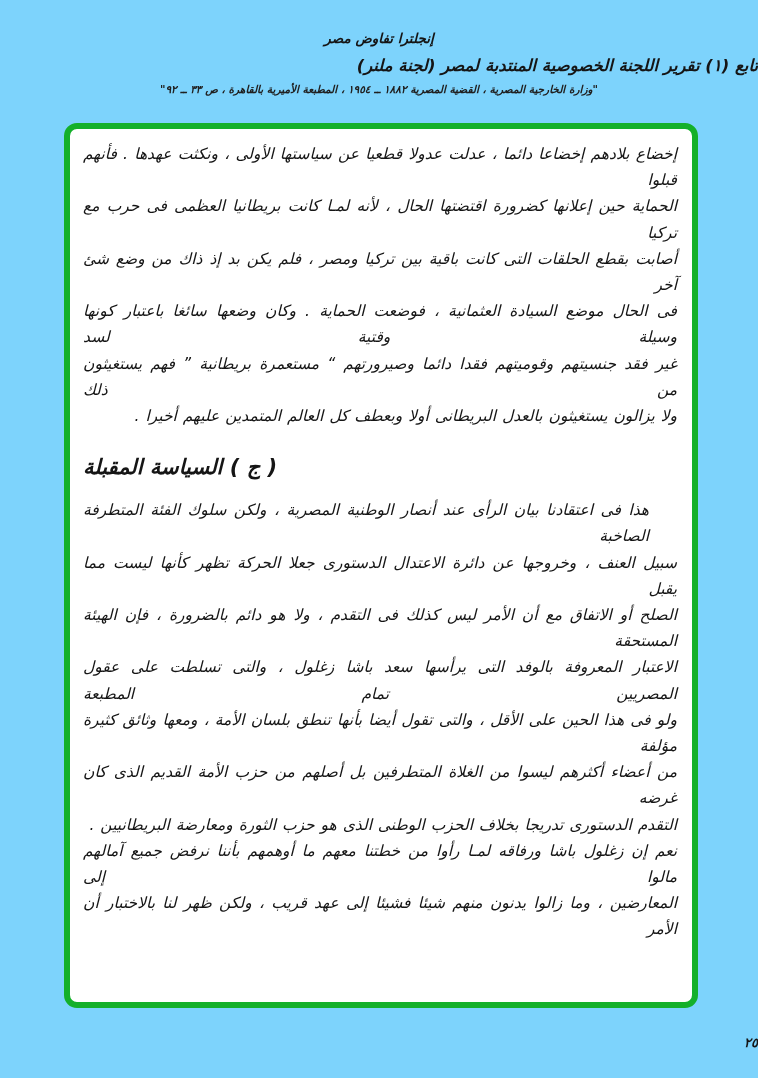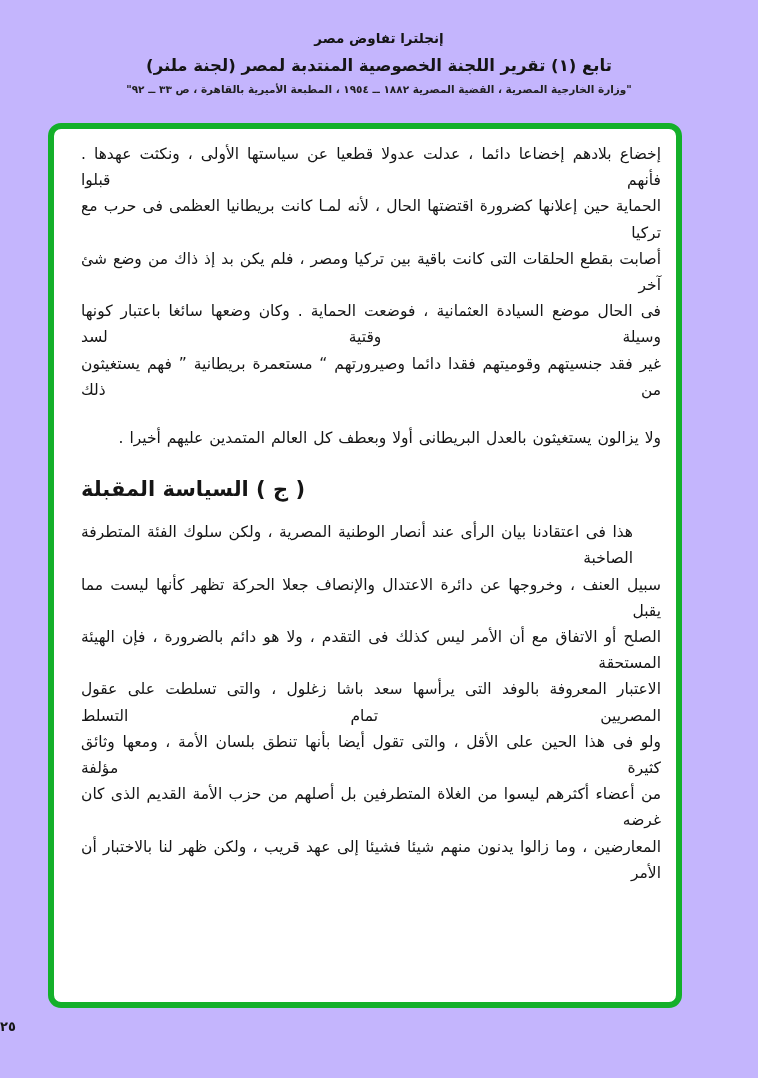--- a/index.html
+++ b/index.html
@@ -4,65 +4,65 @@
 <style>
   * { margin: 0; padding: 0; box-sizing: border-box; }
   html, body { background: #ffffff; }
   body {
     width: 758px; height: 1078px;
     font-family: "DejaVu Sans", sans-serif;
     color: #151515;
     position: relative;
     direction: rtl;
   }
-  .page { position: absolute; inset: 0; background: #c4b5fd; }
+  .page { position: absolute; inset: 0; background: #7dd3fc; font-style: italic; }
 
   
   .header { position: absolute; top: 30px; left: 0; right: 0; text-align: center; direction: rtl; }
   .doc-title   { font-size: 13.5px; font-weight: bold; letter-spacing: 0.5px; }
-  .doc-subtitle{ font-size: 16.5px; font-weight: bold; margin-top: 10px; }
+  .doc-subtitle{ font-size: 16.5px; font-weight: bold; margin-top: 10px; text-align: right; }
   .source-note { font-size: 10.5px; font-weight: bold; margin-top: 8px; color: #202020; }
 
   
   .content-frame {
     position: absolute;
-    left: 48px; top: 123px;
+    left: 64px; top: 123px;
     width: 634px; height: 885px;
     border: 6px solid #14b02a;
     border-radius: 13px;
     background: #ffffff;
-    padding: 12px 15px 10px 27px;
+    padding: 12px 15px 10px 13px;
     overflow: hidden;
   }
 
   
   .para { direction: rtl; }
   .tline {
     font-size: 15.5px;
     line-height: 26.2px;
     text-align: justify;
     text-align-last: justify;
     white-space: normal;
     word-spacing: 1px;
   }
-  .tline.short { text-align-last: right; margin-top: 22px; }
+  .tline.short { text-align-last: right; }
   .tline.ind { padding-right: 28px; }
 
   .section-heading {
     text-align: left;
     font-size: 21px;
     font-weight: bold;
     margin: 26px 0 18px 0;
   }
 
   
   .page-number {
     position: absolute;
-    bottom: 44px; left: 0; right: 0;
-    text-align: left;
+    bottom: 28px; left: 0; right: 0;
+    text-align: right;
     font-size: 13px;
     font-weight: bold;
   }
 </style>
 </head>
 <body>
 
 <div class="page">
 
   <div class="header">
@@ -76,25 +76,27 @@
         <div class="tline">إخضاع بلادهم إخضاعا دائما ، عدلت عدولا قطعيا عن سياستها الأولى ، ونكثت عهدها . فأنهم قبلوا</div>
         <div class="tline">الحماية حين إعلانها كضرورة اقتضتها الحال ، لأنه لمـا كانت بريطانيا العظمى فى حرب مع تركيا</div>
         <div class="tline">أصابت بقطع الحلقات التى كانت باقية بين تركيا ومصر ، فلم يكن بد إذ ذاك من وضع شئ آخر</div>
         <div class="tline">فى الحال موضع السيادة العثمانية ، فوضعت الحماية . وكان وضعها سائغا باعتبار كونها وسيلة وقتية لسد</div>
         <div class="tline">غير فقد جنسيتهم وقوميتهم فقدا دائما وصيرورتهم “ مستعمرة بريطانية ” فهم يستغيثون من ذلك</div>
         <div class="tline short">ولا يزالون يستغيثون بالعدل البريطانى أولا وبعطف كل العالم المتمدين عليهم أخيرا .</div>
       </div>
     <div class="section-heading">( ج ) السياسة المقبلة</div>
     <div class="para">
         <div class="tline ind">هذا فى اعتقادنا بيان الرأى عند أنصار الوطنية المصرية ، ولكن سلوك الفئة المتطرفة الصاخبة</div>
-        <div class="tline">سبيل العنف ، وخروجها عن دائرة الاعتدال والإنصاف جعلا الحركة تظهر كأنها ليست مما يقبل</div>
+        <div class="tline">سبيل العنف ، وخروجها عن دائرة الاعتدال الدستورى جعلا الحركة تظهر كأنها ليست مما يقبل</div>
         <div class="tline">الصلح أو الاتفاق مع أن الأمر ليس كذلك فى التقدم ، ولا هو دائم بالضرورة ، فإن الهيئة المستحقة</div>
-        <div class="tline">الاعتبار المعروفة بالوفد التى يرأسها سعد باشا زغلول ، والتى تسلطت على عقول المصريين تمام التسلط</div>
+        <div class="tline">الاعتبار المعروفة بالوفد التى يرأسها سعد باشا زغلول ، والتى تسلطت على عقول المصريين تمام المطبعة</div>
         <div class="tline">ولو فى هذا الحين على الأقل ، والتى تقول أيضا بأنها تنطق بلسان الأمة ، ومعها وثائق كثيرة مؤلفة</div>
         <div class="tline">من أعضاء أكثرهم ليسوا من الغلاة المتطرفين بل أصلهم من حزب الأمة القديم الذى كان غرضه</div>
+        <div class="tline short">التقدم الدستورى تدريجا بخلاف الحزب الوطنى الذى هو حزب الثورة ومعارضة البريطانيين .</div>
+        <div class="tline">نعم إن زغلول باشا ورفاقه لمـا رأوا من خطتنا معهم ما أوهمهم بأننا نرفض جميع آمالهم مالوا إلى</div>
         <div class="tline">المعارضين ، وما زالوا يدنون منهم شيئا فشيئا إلى عهد قريب ، ولكن ظهر لنا بالاختبار أن الأمر</div>
       </div>
 
   </div>
 
   <div class="page-number">٢٥</div>
 
 </div>
 
 </body></html>

